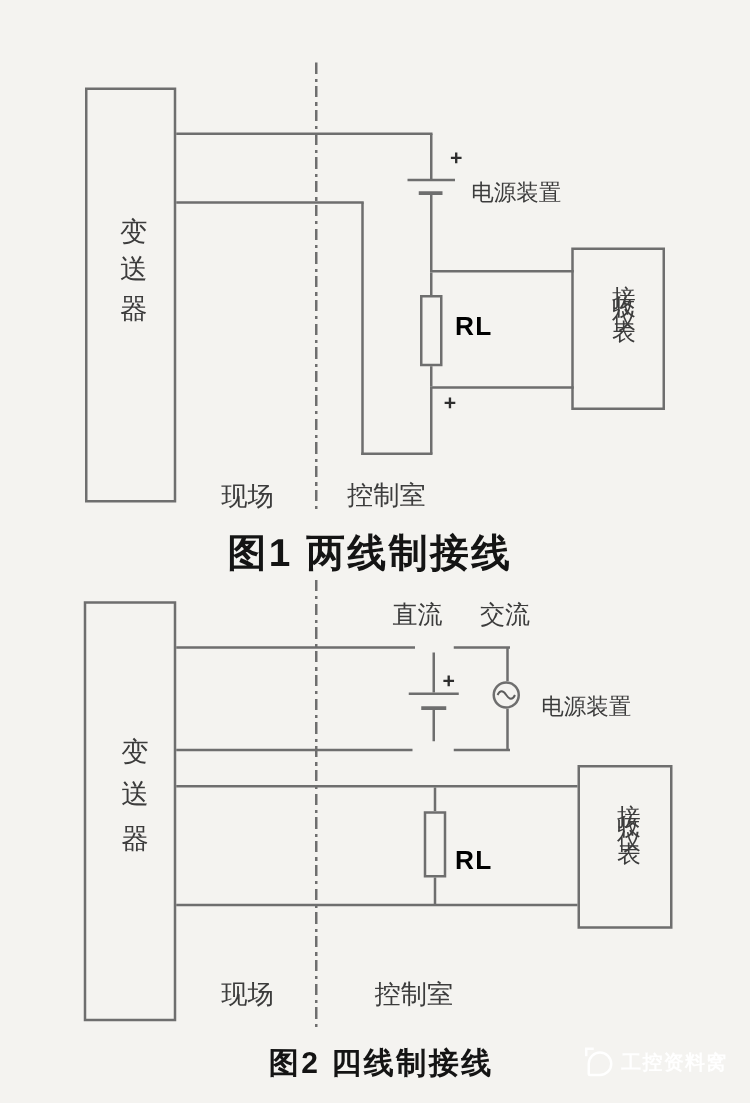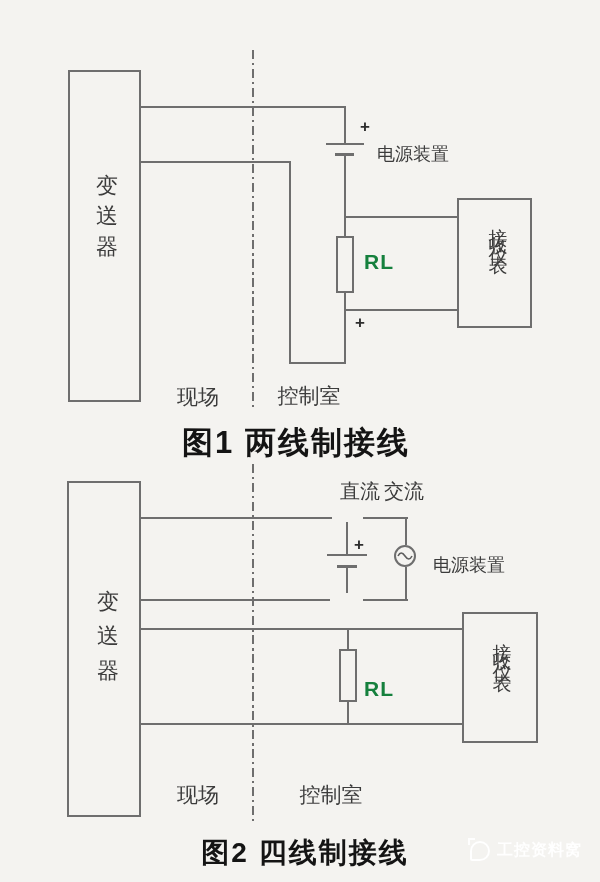--- a/index.html
+++ b/index.html
@@ -38,21 +38,21 @@
     position:absolute;color:var(--label);
     font-family:Liberation Mono, monospace;
     white-space:nowrap;
   }
   .cx{transform:translateX(-50%);}
   .plus{
     position:absolute;color:#2e2e2e;font-size:17px;font-weight:bold;
     font-family:"Liberation Sans",sans-serif;line-height:1;
   }
   .rl-lbl{
-    position:absolute;color:#15803d;font-size:21px;font-weight:600;
+    position:absolute;color:#000000;font-size:21px;font-weight:600;
     font-family:"Liberation Sans","DejaVu Sans",sans-serif;letter-spacing:1px;
   }
   .fig-title{
     position:absolute;color:var(--title);font-weight:800;
     font-family:"Liberation Sans","DejaVu Sans",sans-serif;
     white-space:nowrap;letter-spacing:2px;text-align:center;
   }
   .ac-circle{
     position:absolute;left:394px;top:545px;width:22px;height:22px;
     border:2px solid var(--line);border-radius:50%;box-sizing:border-box;
@@ -120,21 +120,21 @@
     <div class="fig-title cx" style="left:296px;top:422px;font-size:31px;">图1 两线制接线</div>
   </section>
 
   <section>
 
     <div class="box" style="left:67px;top:481px;width:74px;height:336px;"></div>
     <div class="vtext" style="left:93px;top:571px;font-size:22px;letter-spacing:36px;">变送器</div>
 
     <div class="dashline" style="left:252px;top:464px;height:358px;"></div>
 
-    <div class="lbl cx" style="left:360px;top:478px;font-size:20px;">直流</div>
+    <div class="lbl cx" style="left:334px;top:478px;font-size:20px;">直流</div>
     <div class="lbl cx" style="left:404px;top:478px;font-size:20px;">交流</div>
 
     <div class="h-wire" style="left:141px;top:517px;width:191px;"></div>
     <div class="h-wire" style="left:363px;top:517px;width:45px;"></div>
     <div class="h-wire" style="left:141px;top:599px;width:189px;"></div>
     <div class="h-wire" style="left:363px;top:599px;width:45px;"></div>
 
     <div class="v-wire" style="left:346px;top:522px;height:32px;"></div>
     <div class="plate" style="left:327px;top:554px;width:40px;height:2px;"></div>
     <div class="plate" style="left:337px;top:565px;width:20px;height:3px;"></div>
@@ -157,21 +157,21 @@
     <div class="box" style="left:339px;top:649px;width:18px;height:53px;background:var(--bg);"></div>
     <div class="v-wire" style="left:347px;top:702px;height:22px;"></div>
     <div class="rl-lbl" style="left:364px;top:677px;">RL</div>
 
     <div class="box" style="left:462px;top:612px;width:76px;height:131px;"></div>
     <div class="vtext" style="left:489px;top:628px;font-size:19px;letter-spacing:10px;">接收仪表</div>
 
     <div class="lbl cx" style="left:198px;top:781px;font-size:21px;">现场</div>
     <div class="lbl cx" style="left:331px;top:781px;font-size:21px;">控制室</div>
 
-    <div class="fig-title cx" style="left:305px;top:834px;font-size:28px;">图2 四线制接线</div>
+    <div class="fig-title cx" style="left:305px;top:834px;font-size:24px;">图2 四线制接线</div>
   </section>
 
   <div class="watermark">
     <span class="wm-logo"></span>
     <span class="wm-text">工控资料窝</span>
   </div>
 
 </div>
 
 </body></html>

